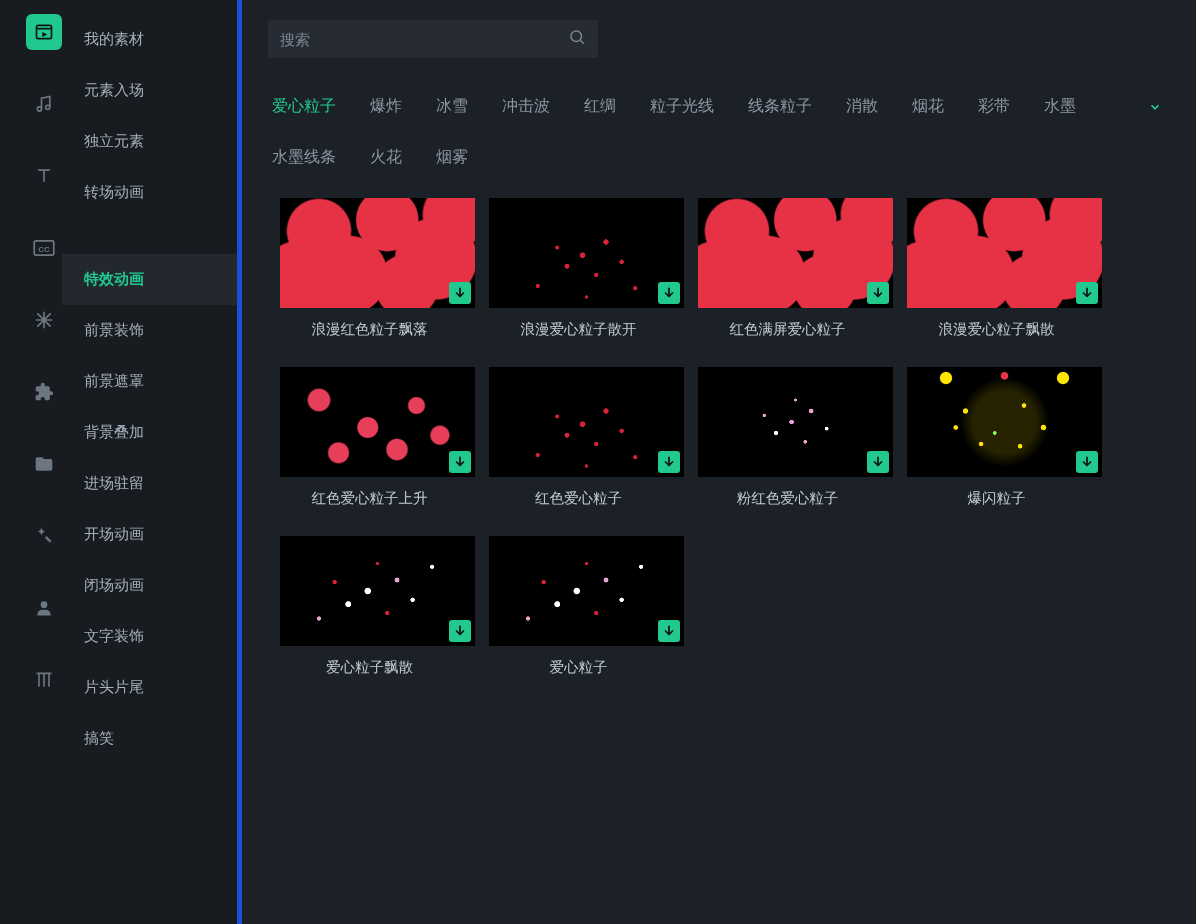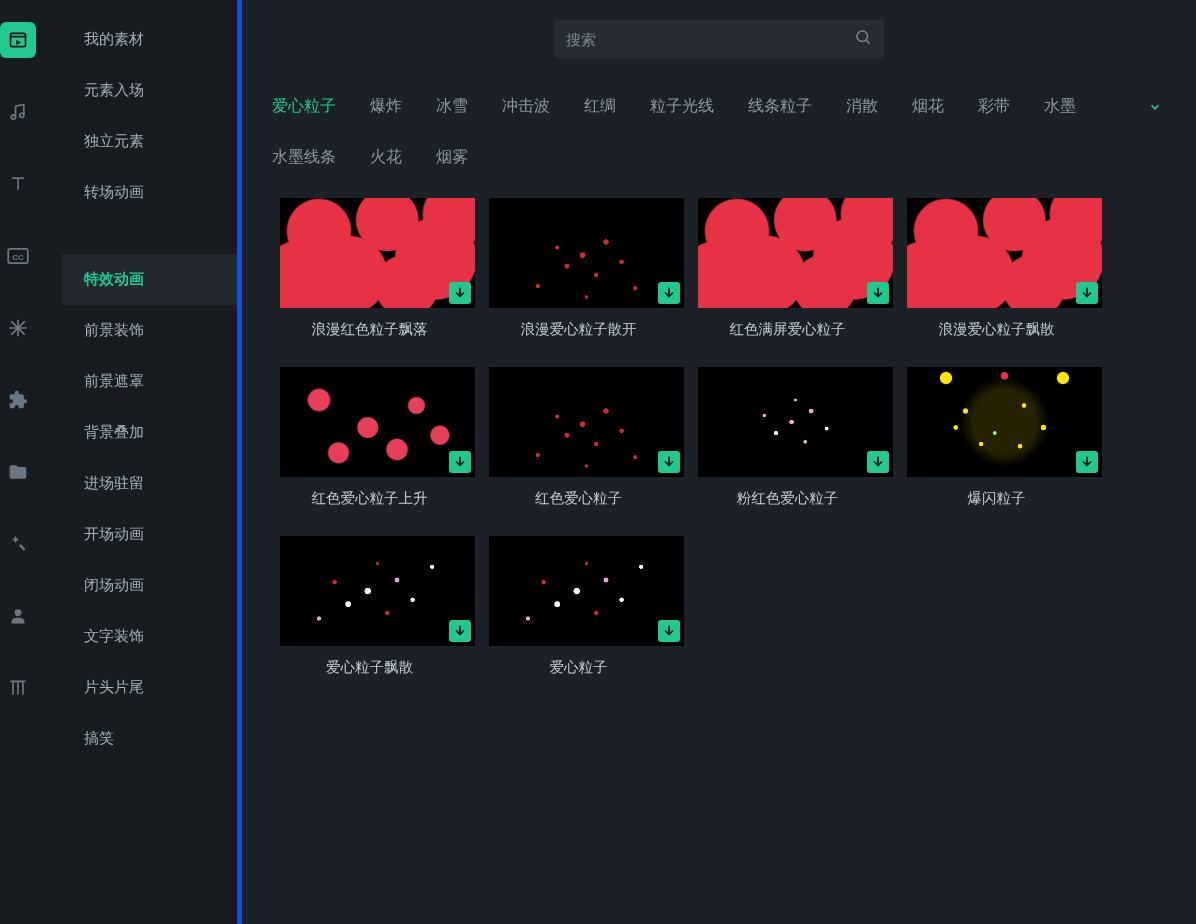--- a/index.html
+++ b/index.html
@@ -10,22 +10,22 @@
     width: 1196px;
     height: 924px;
     overflow: hidden;
     display: flex;
   }
   .iconbar {
     width: 62px;
     background: #181c21;
     display: flex;
     flex-direction: column;
-    align-items: flex-start;
-    padding-top: 22px;
+    align-items: flex-end;
+    padding-top: 14px;
     gap: 36px;
   }
   .iconbar .tool {
     width: 36px; height: 36px;
     display: flex; align-items: center; justify-content: center;
     border-radius: 6px;
     color: #6b7681;
     cursor: pointer;
   }
   .iconbar .tool.active {
@@ -54,21 +54,21 @@
   .main {
     flex: 1;
     display: flex;
     flex-direction: column;
     background: #1c2128;
     min-width: 0;
   }
   .topbar {
     height: 78px;
     display: flex;
-    justify-content: center;
+    justify-content: flex-start;
     align-items: center;
     padding: 0 26px;
   }
   .search {
     width: 330px;
     height: 38px;
     background: #272c34;
     border-radius: 2px;
     display: flex;
     align-items: center;

